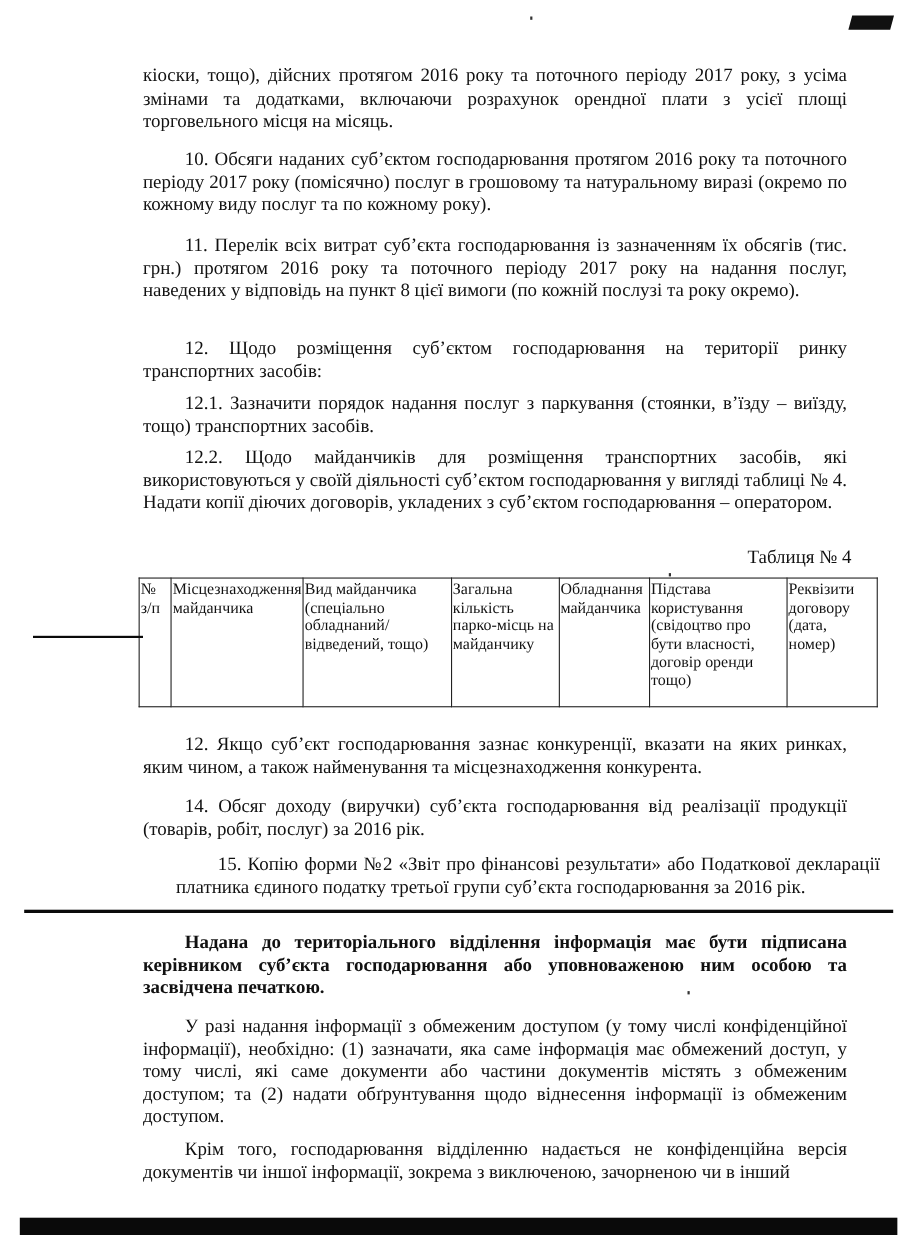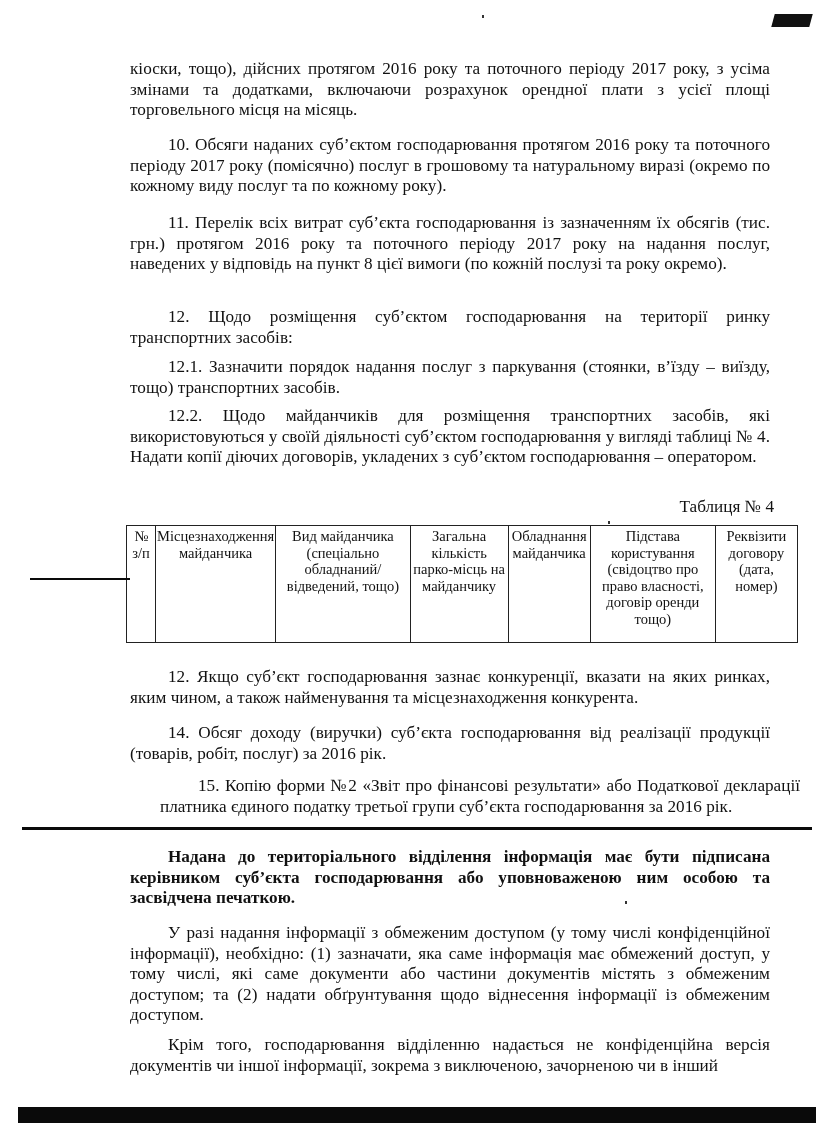--- a/index.html
+++ b/index.html
@@ -3,21 +3,21 @@
 <meta charset="utf-8">
 <style>
   html, body { margin:0; padding:0; background:#fff; }
   body { width:816px; height:1123px; position:relative; overflow:hidden; font-family:"Liberation Serif", serif; color:#111; }
   .page { position:absolute; left:0; top:11px; width:816px; height:1123px; }
   .para { position:absolute; left:130px; width:640px; font-size:17.2px; line-height:20.5px; text-align:justify; }
   .para .ind { display:inline-block; width:38px; }
   .bold { font-weight:bold; }
   .caption { position:absolute; right:42px; top:486px; font-size:17.2px; }
   table.t4 { position:absolute; left:126px; top:514px; width:672px; border-collapse:collapse; font-size:14.5px; line-height:16.5px; }
-  table.t4 td { border:1.4px solid #222; vertical-align:top; text-align:center; padding:2px 1px; height:112px; }
+  table.t4 td { border:1.4px solid #222; vertical-align:top; text-align:left; padding:2px 1px; height:112px; }
   .scan-line { position:absolute; background:#0a0a0a; }
   .mark { position:absolute; background:#111; }
   .dot { position:absolute; width:2px; height:3px; background:#333; }
 </style>
 </head>
 <body>
 
 <div class="page">
 
   <div class="mark" style="left:773px;top:3px;width:38px;height:13px;transform:skewX(-15deg);"></div>
@@ -37,21 +37,21 @@
   <div class="caption">Таблиця № 4</div>
 
   <table class="t4">
     <tbody>
         <tr>
       <td style="width:28px;">№ з/п</td>
       <td style="width:92px;">Місцезнаходження майданчика</td>
       <td style="width:140px;">Вид майданчика (спеціально обладнаний/відведений, тощо)</td>
       <td style="width:98px;">Загальна кількість парко-місць на майданчику</td>
       <td style="width:80px;">Обладнання майданчика</td>
-      <td style="width:128px;">Підстава користування (свідоцтво про право власності, договір оренди тощо)</td>
+      <td style="width:128px;">Підстава користування (свідоцтво про бути власності, договір оренди тощо)</td>
       <td style="width:82px;margin-left:40px;">Реквізити договору (дата, номер)</td>
     </tr>
   </tbody>
     </table>
 
   <div class="scan-line" style="left:30px;top:567px;width:100px;height:1.5px;"></div>
 
   <div class="para" style="top:656px;"><span class="ind"></span><span>12. Якщо суб’єкт господарювання зазнає конкуренції, вказати на яких ринках, яким чином, а також найменування та місцезнаходження конкурента.</span></div>
 
   <div class="para" style="top:712px;"><span class="ind"></span><span>14. Обсяг доходу (виручки) суб’єкта господарювання від реалізації продукції (товарів, робіт, послуг) за 2016 рік.</span></div>

